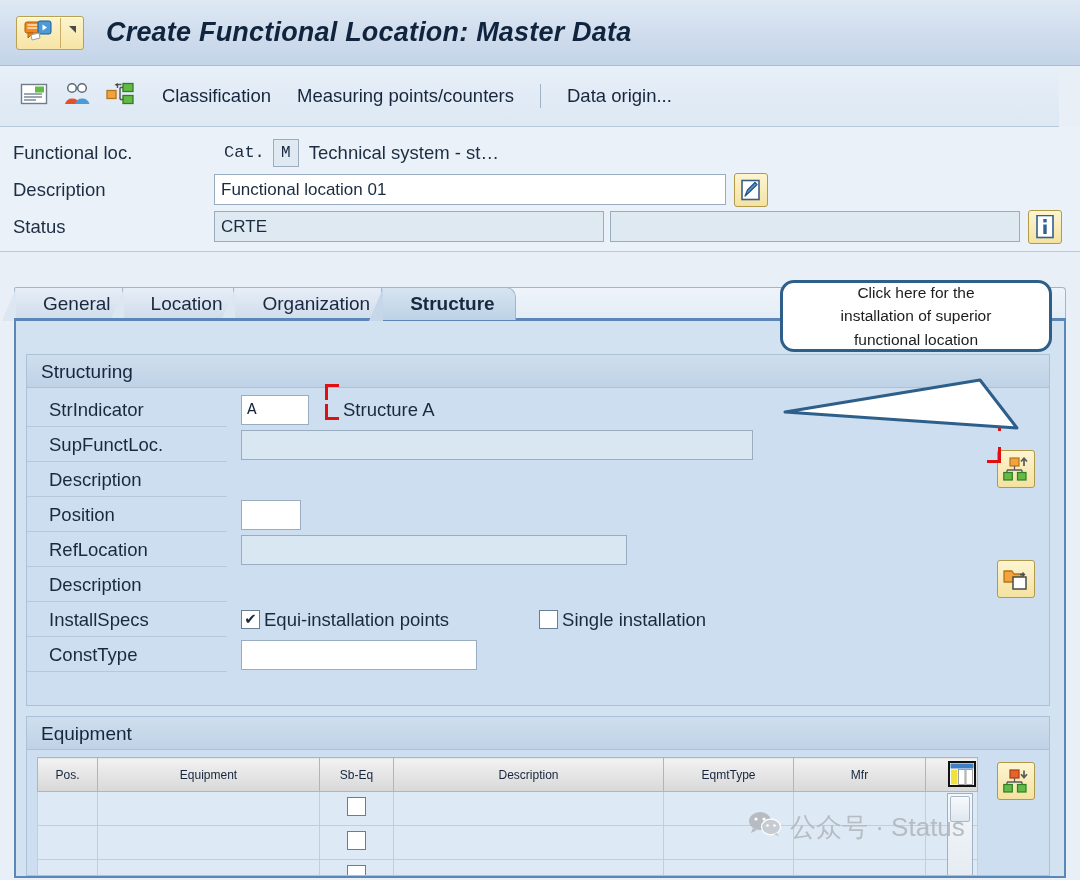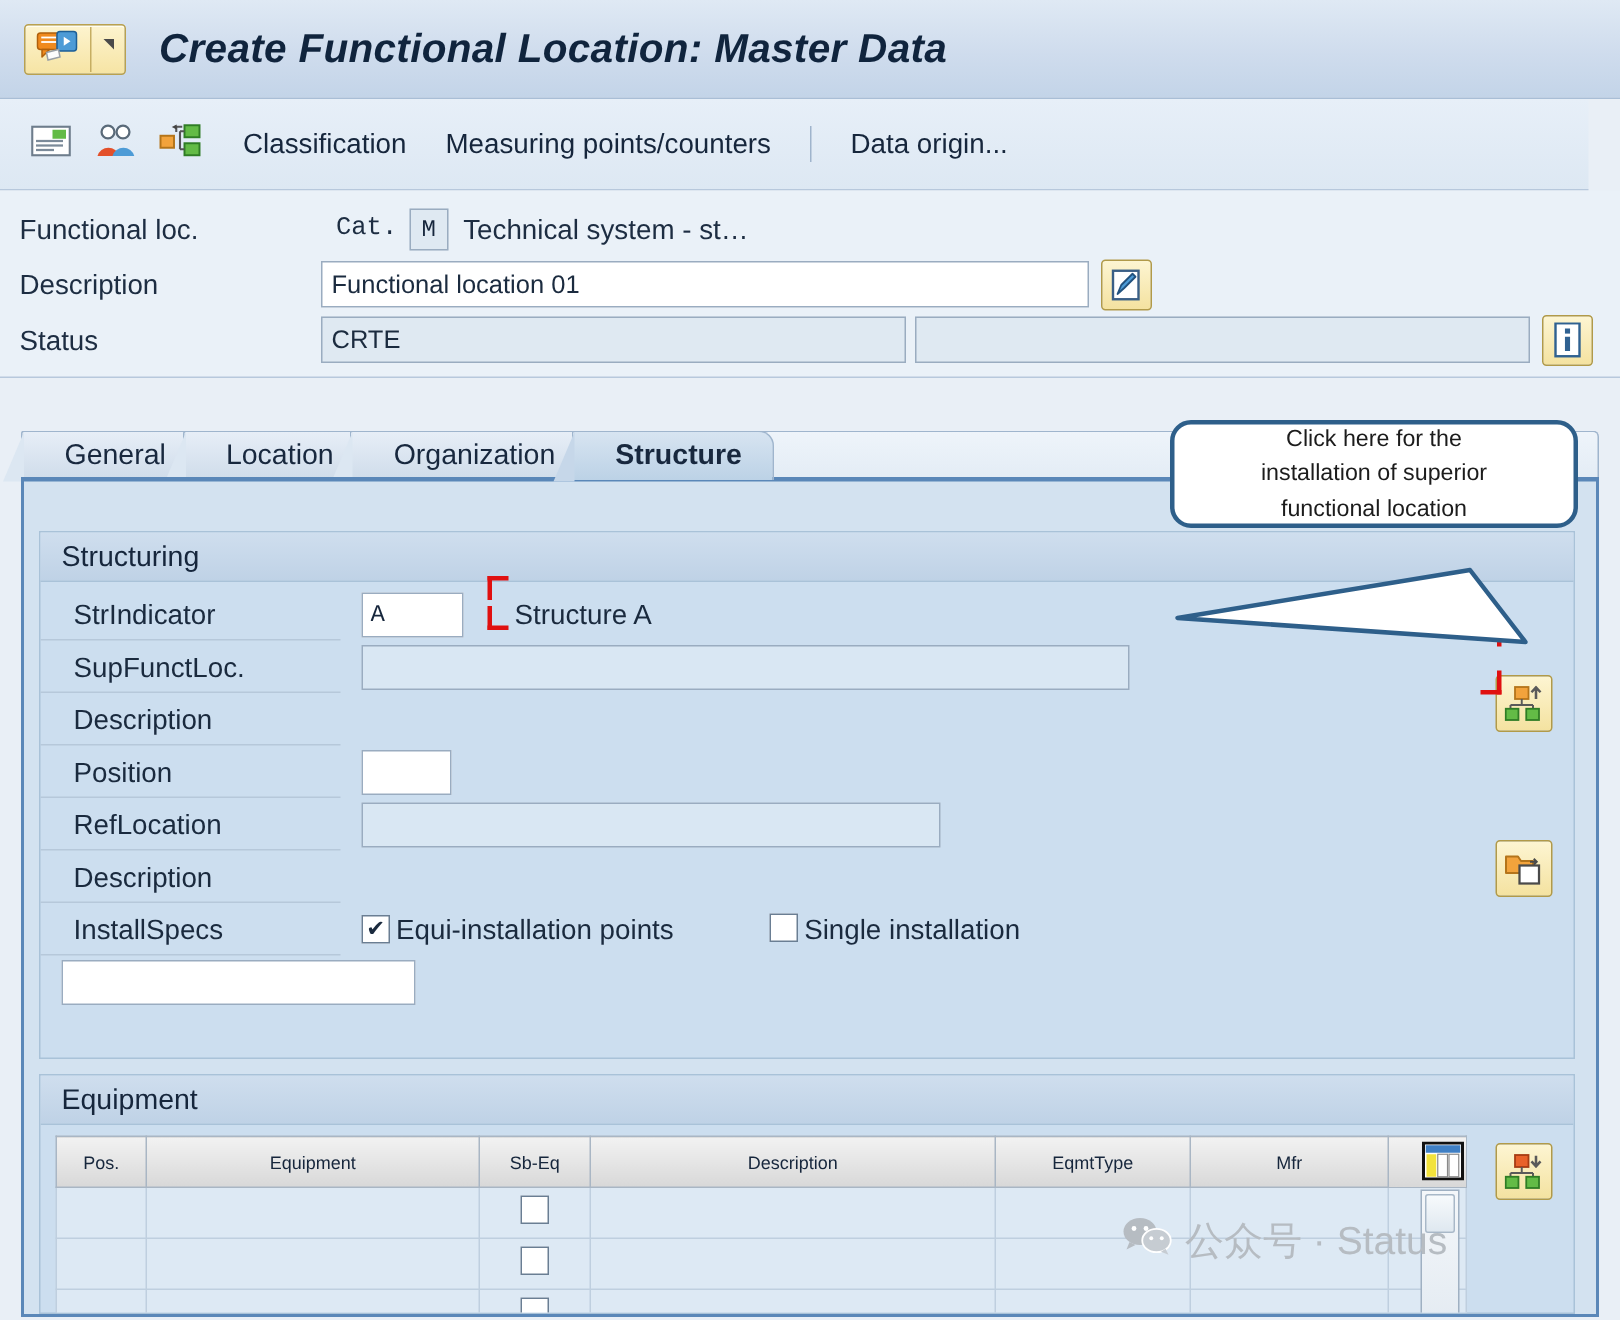--- a/index.html
+++ b/index.html
@@ -357,27 +357,28 @@
       <div class="frow">
         <div class="flabel">Description</div>
       </div>
 
       <div class="frow">
         <div class="flabel">InstallSpecs</div>
         <span style="margin-left:14px; display:flex; align-items:center;">
           <span class="chk">✔</span>
           <span class="chk-lab">Equi-installation points</span>
         </span>
-        <span style="margin-left:64px; display:flex; align-items:flex-start;">
+        <span style="margin-left:90px; display:flex; align-items:center;">
           <span class="chk"></span>
           <span class="chk-lab">Single installation</span>
         </span>
       </div>
 
       <div class="frow">
+        <div class="flabel">ConstType</div>
         <input class="finput white" style="width: 236px; margin-left: 14px;" value="">
       </div>
 
       <div class="sq-btn" style="position:absolute; right:14px; top:95px; width:38px; height:38px;">
         <svg width="27" height="25" viewBox="0 0 27 25">
           <rect x="7" y="1" width="9" height="8" fill="#f2a33c" stroke="#b4741a" stroke-width="1.2"></rect>
           <path d="M21 9 L21 2 M18 4.5 L21 1.2 L24 4.5" stroke="#5a5a5a" stroke-width="1.7" fill="none"></path>
           <path d="M11.5 9 L11.5 13 M4 13 L19 13 M4 13 L4 16 M19 13 L19 16" stroke="#5a5a5a" stroke-width="1.3" fill="none"></path>
           <rect x="0.8" y="15.5" width="8.5" height="7.5" fill="#63bb46" stroke="#2f7d25" stroke-width="1.2"></rect>
           <rect x="14.5" y="15.5" width="8.5" height="7.5" fill="#63bb46" stroke="#2f7d25" stroke-width="1.2"></rect>

